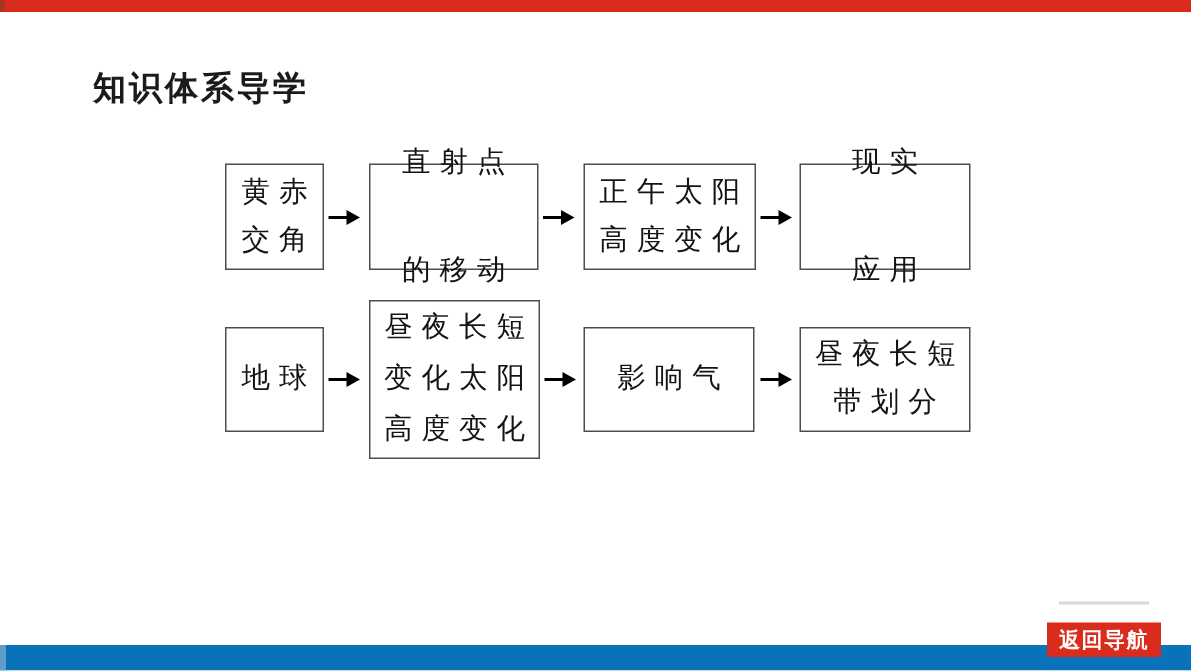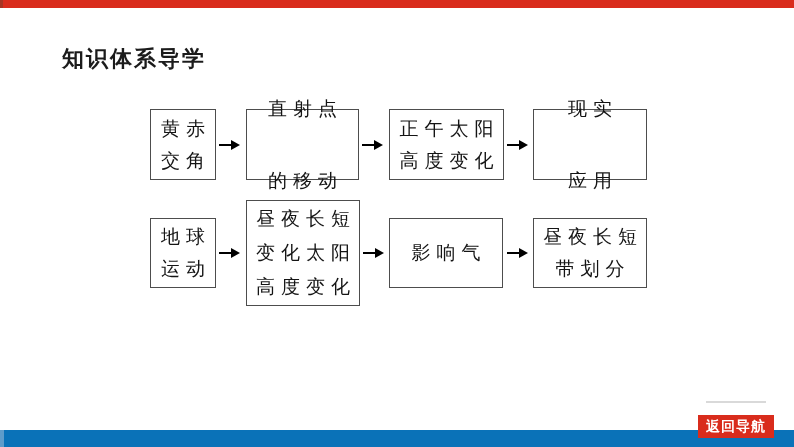--- a/index.html
+++ b/index.html
@@ -126,21 +126,20 @@
 </div>
 <div class="arrow" id="arrow-3"></div>
 
 <div class="fc-box" id="box-4">
   <div class="fc-line">现实</div>
   <div class="fc-line">应用</div>
 </div>
 
 <div class="fc-box" id="box-5">
   <div class="fc-line">地球</div>
-  <div class="fc-line">运动</div>
 </div>
 <div class="arrow" id="arrow-4"></div>
 
 <div class="fc-box" id="box-6">
   <div class="fc-line">昼夜长短</div>
   <div class="fc-line">变化太阳</div>
   <div class="fc-line">高度变化</div>
 </div>
 <div class="arrow" id="arrow-5"></div>
 

